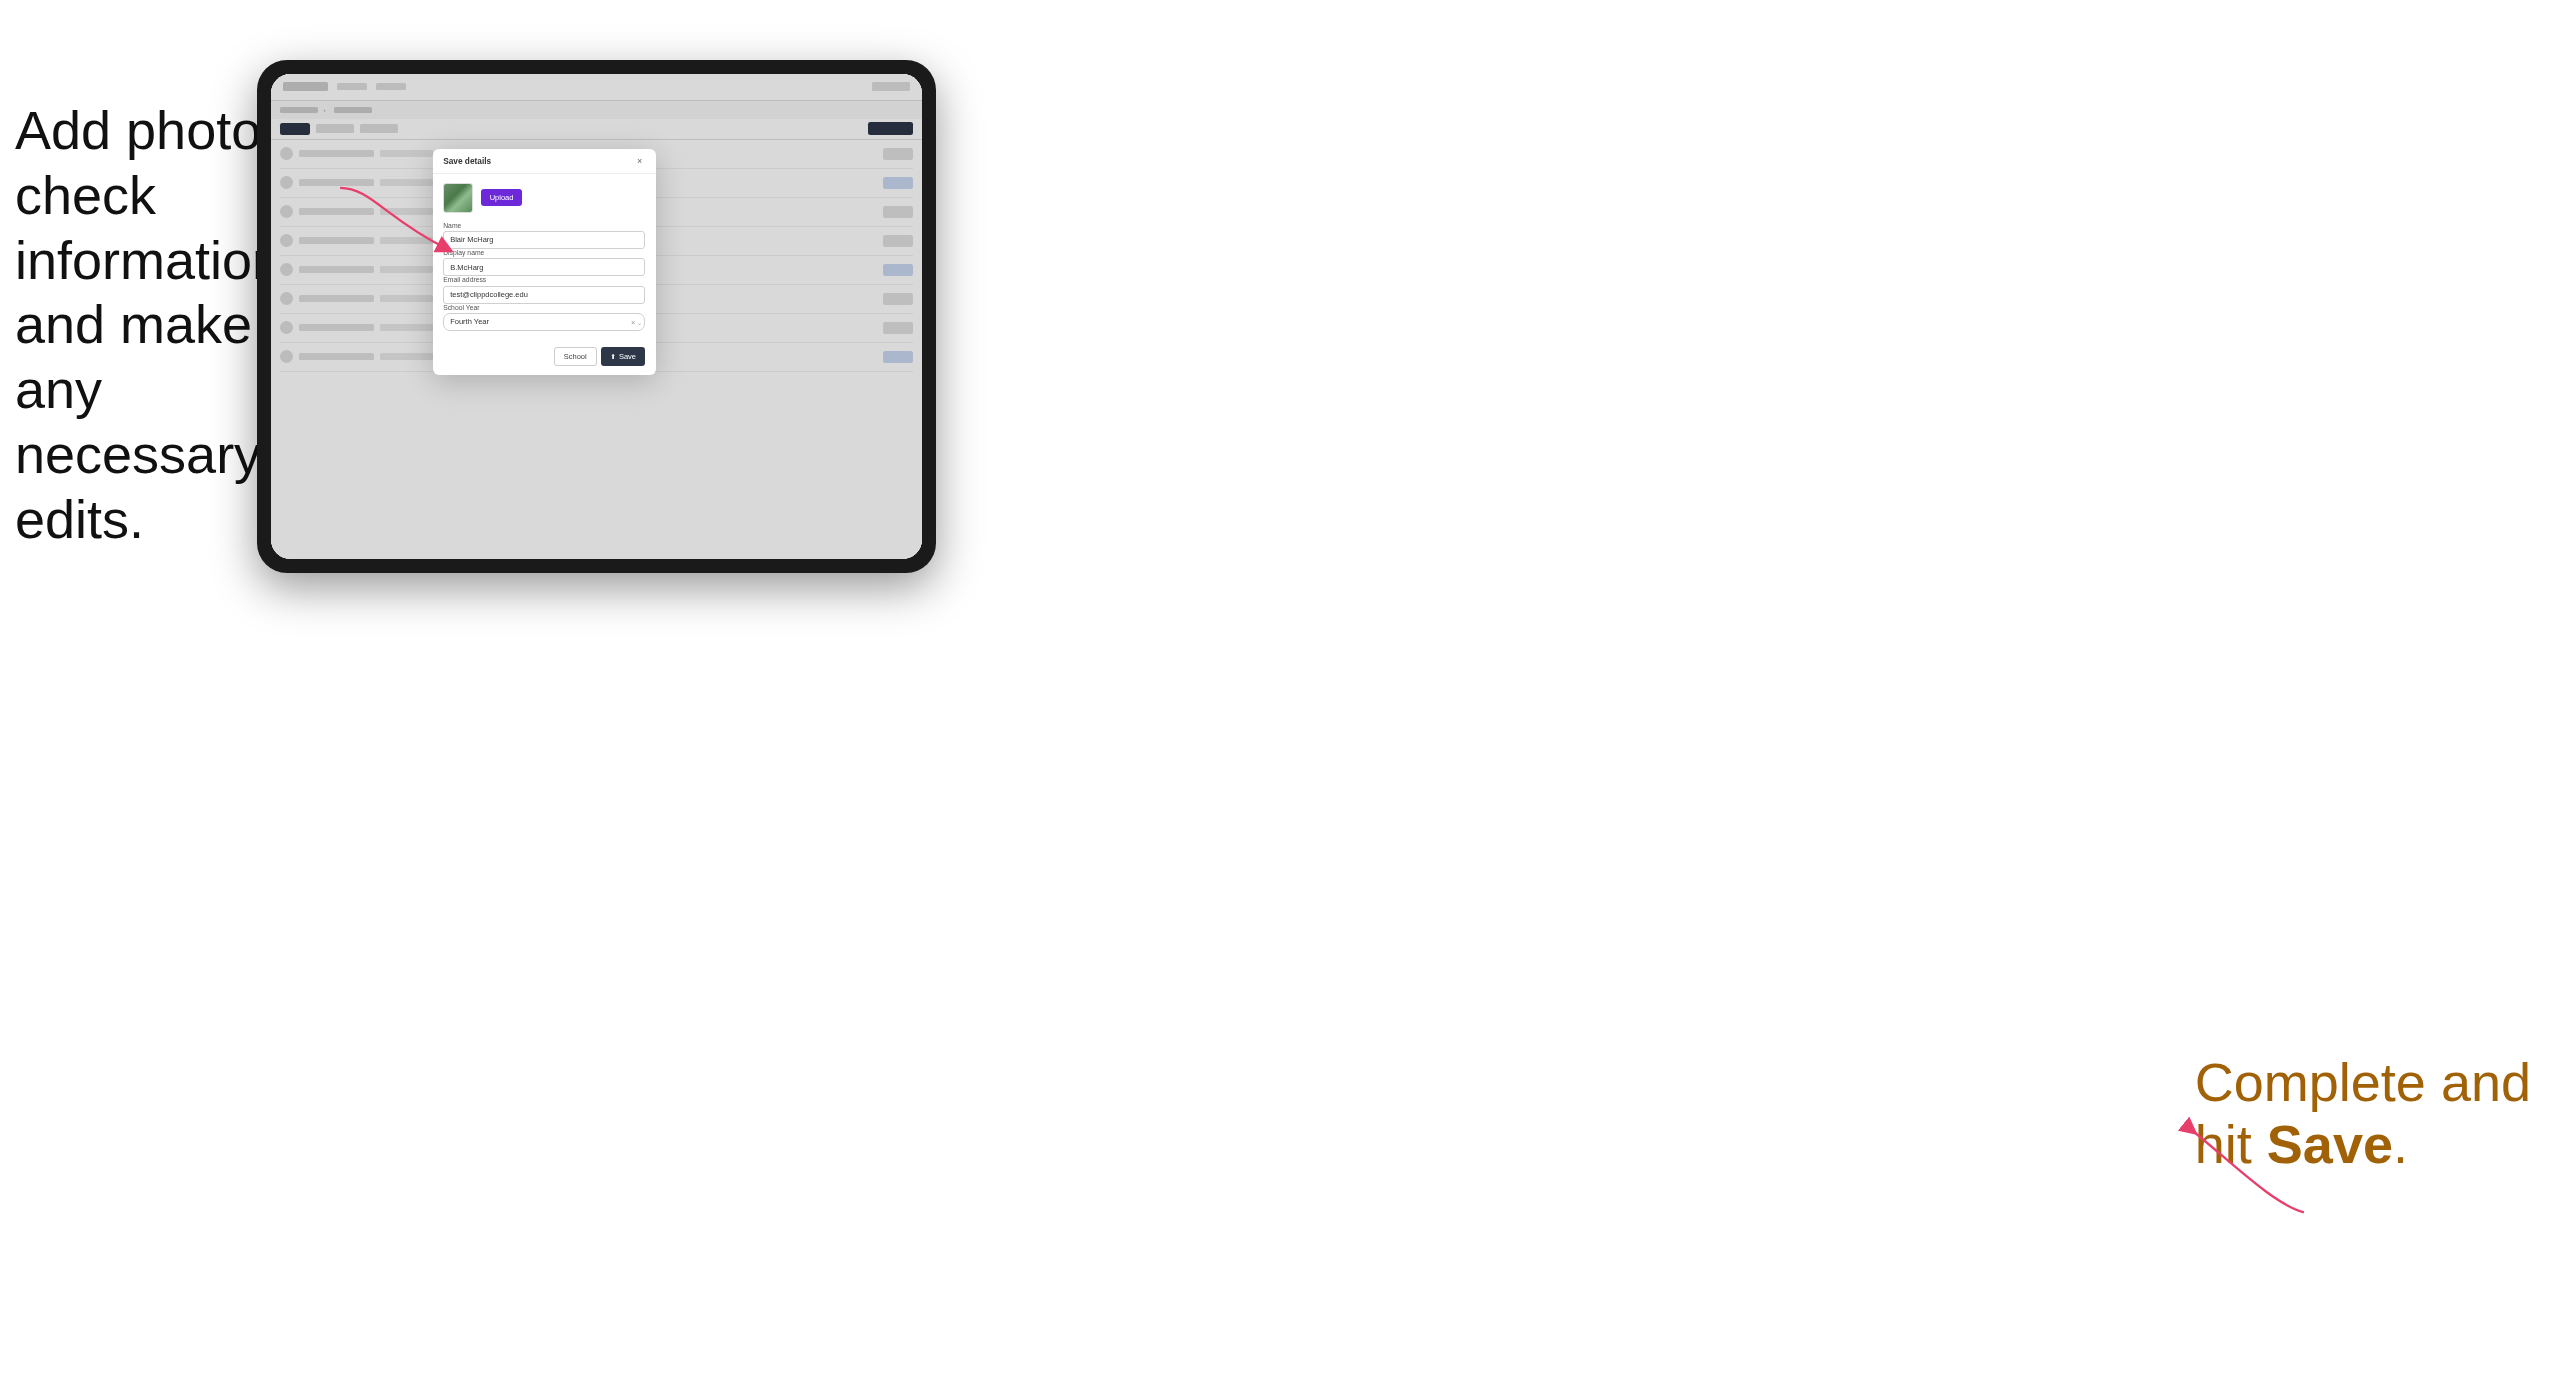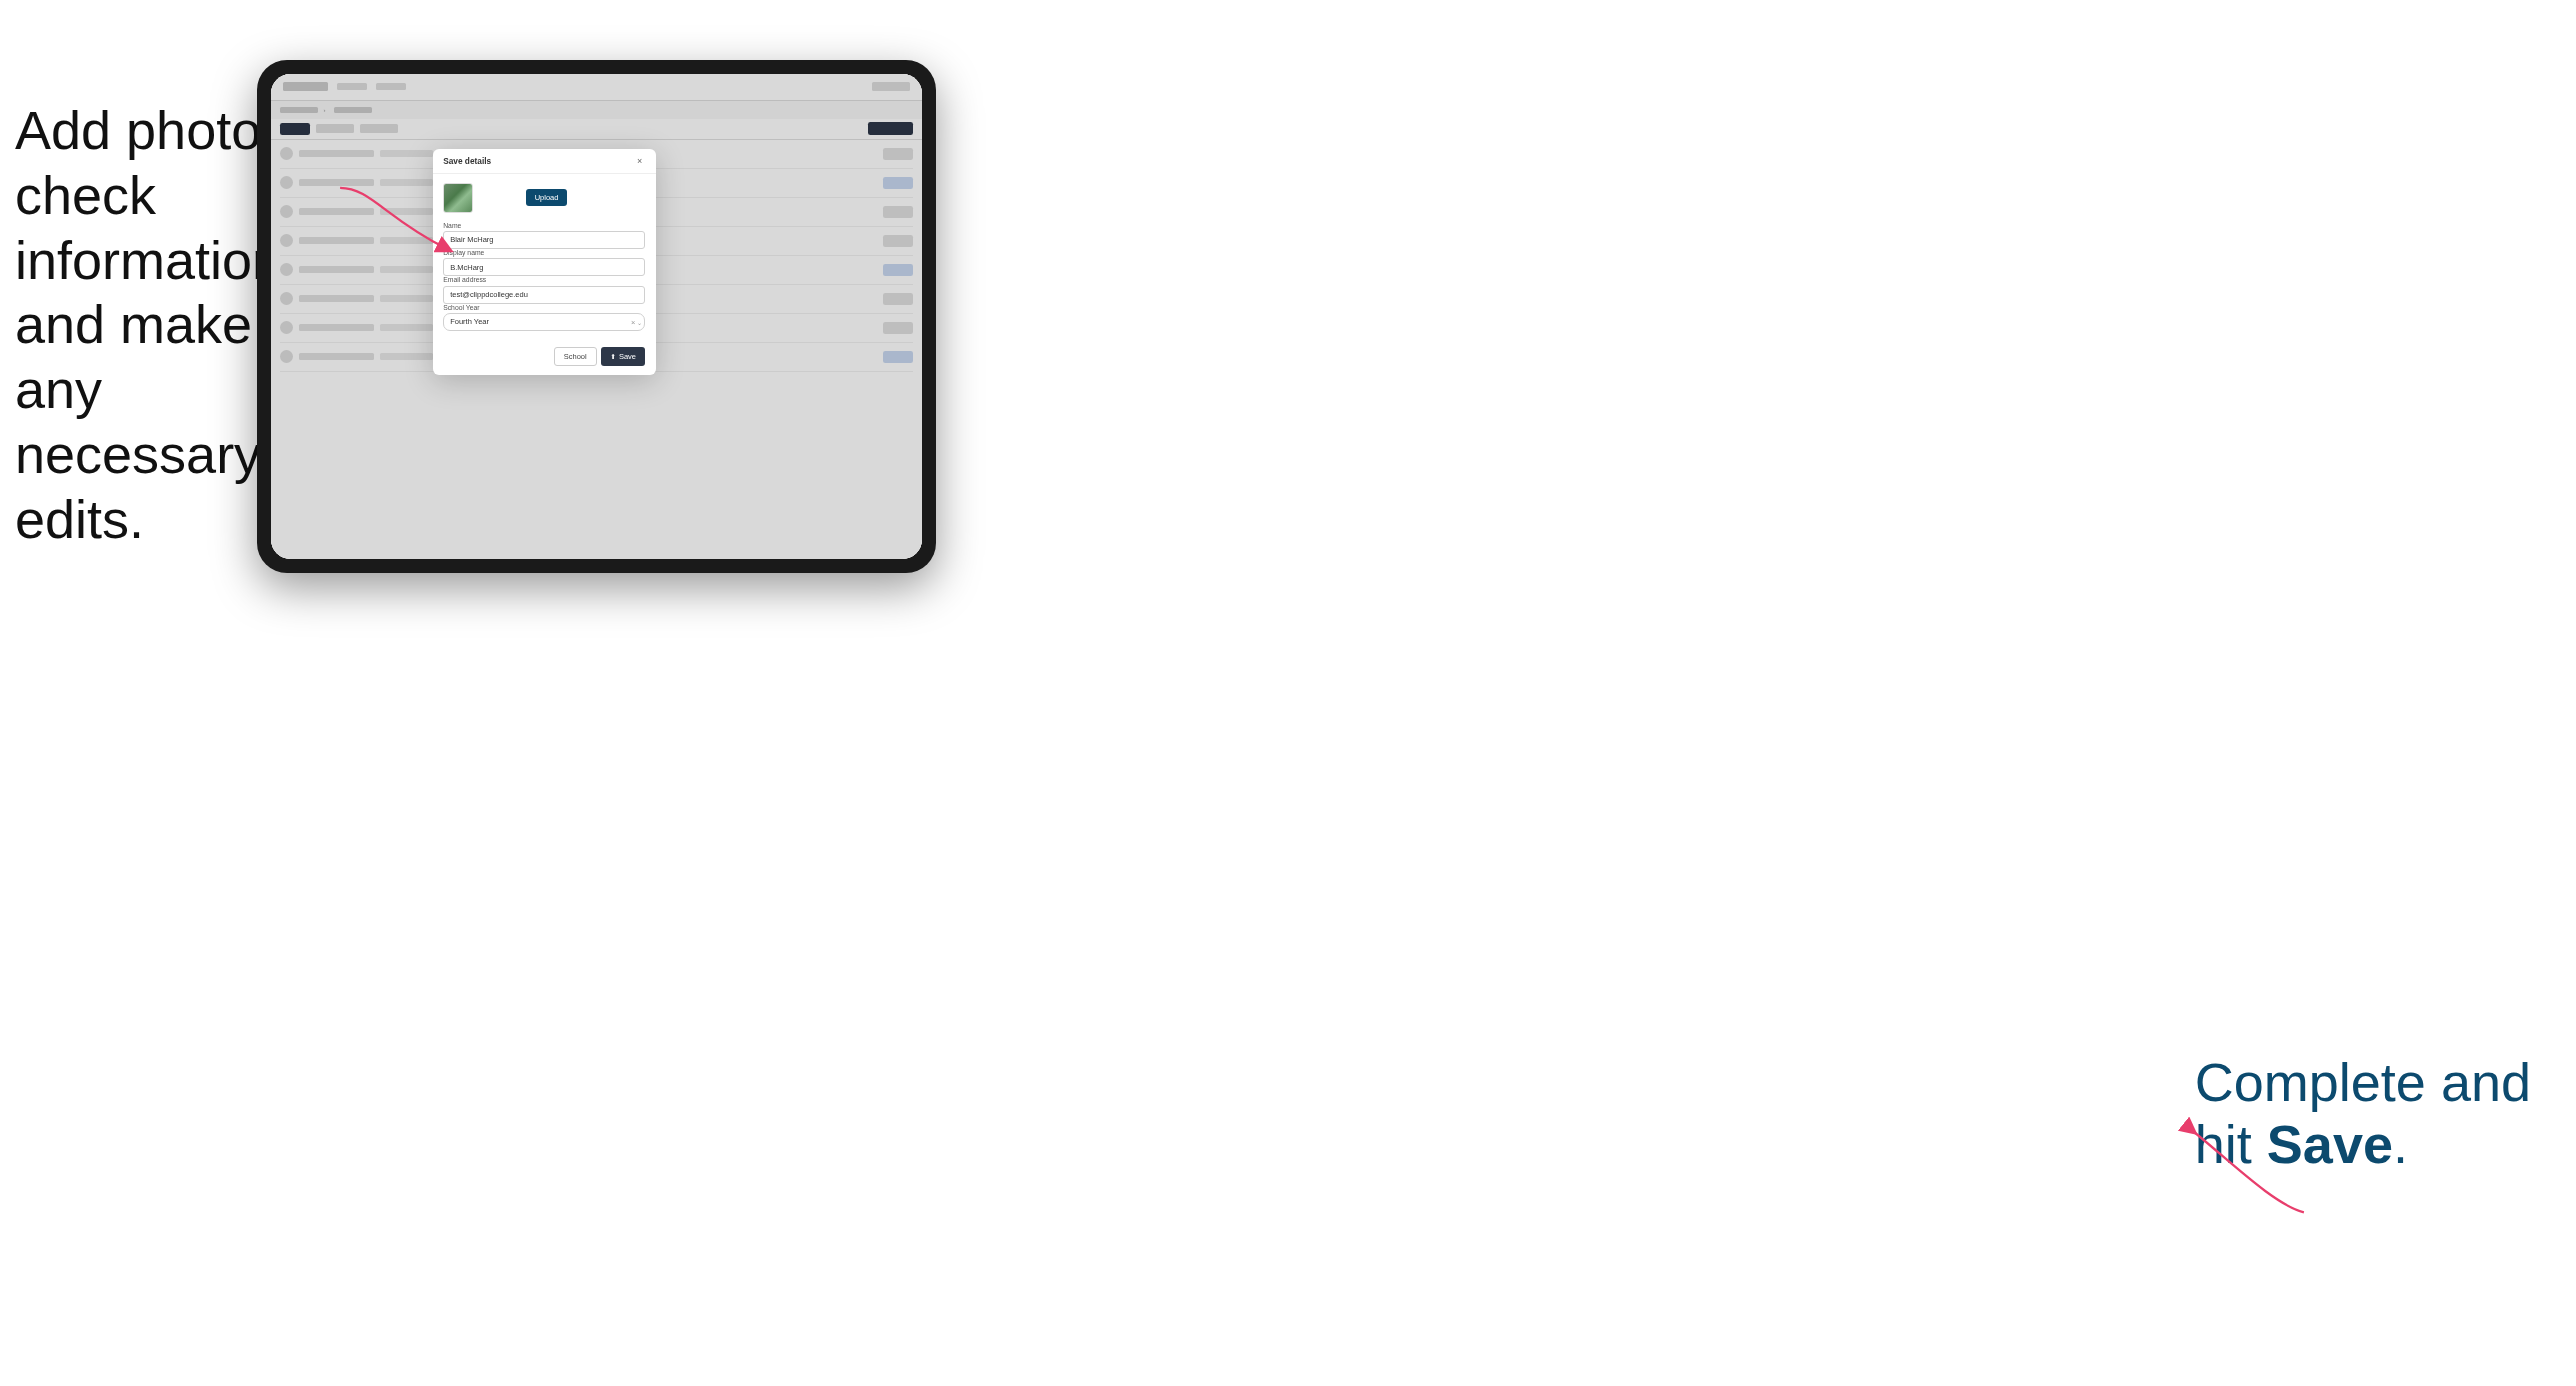--- a/index.html
+++ b/index.html
@@ -23,21 +23,21 @@
       color: #111;
       max-width: 317px;
     }
 
     .annotation-right {
       position: absolute;
       right: 45px;
       bottom: 211px;
       font-size: 54px;
       font-weight: 400;
-      color: #0c4a6e;
+      color: #a16207;
       text-align: left;
       max-width: 362px;
     }
     .annotation-right strong {
       font-weight: 700;
     }
 
     
     .tablet-frame {
       position: absolute;
@@ -279,27 +279,26 @@
       align-items: center;
       justify-content: center;
     }
     .photo-thumb-inner {
       width: 100%;
       height: 100%;
       background: linear-gradient(135deg, #6b8e6b 0%, #4a7a4a 40%, #8fbc8f 60%, #5a8a5a 100%);
     }
     .upload-btn {
       padding: 3.8px 9px;
-      background: #0c4a6e;
+      background: #6d28d9;
       color: #fff;
       border: none;
       border-radius: 3px;
       font-size: 7.5px;
       cursor: pointer;
-      margin-left: 45px;
     }
 
     
     .field-group {
     }
     .field-label {
       font-size: 6.8px;
       color: #555;
       margin-bottom: 2.3px;
       display: block;

